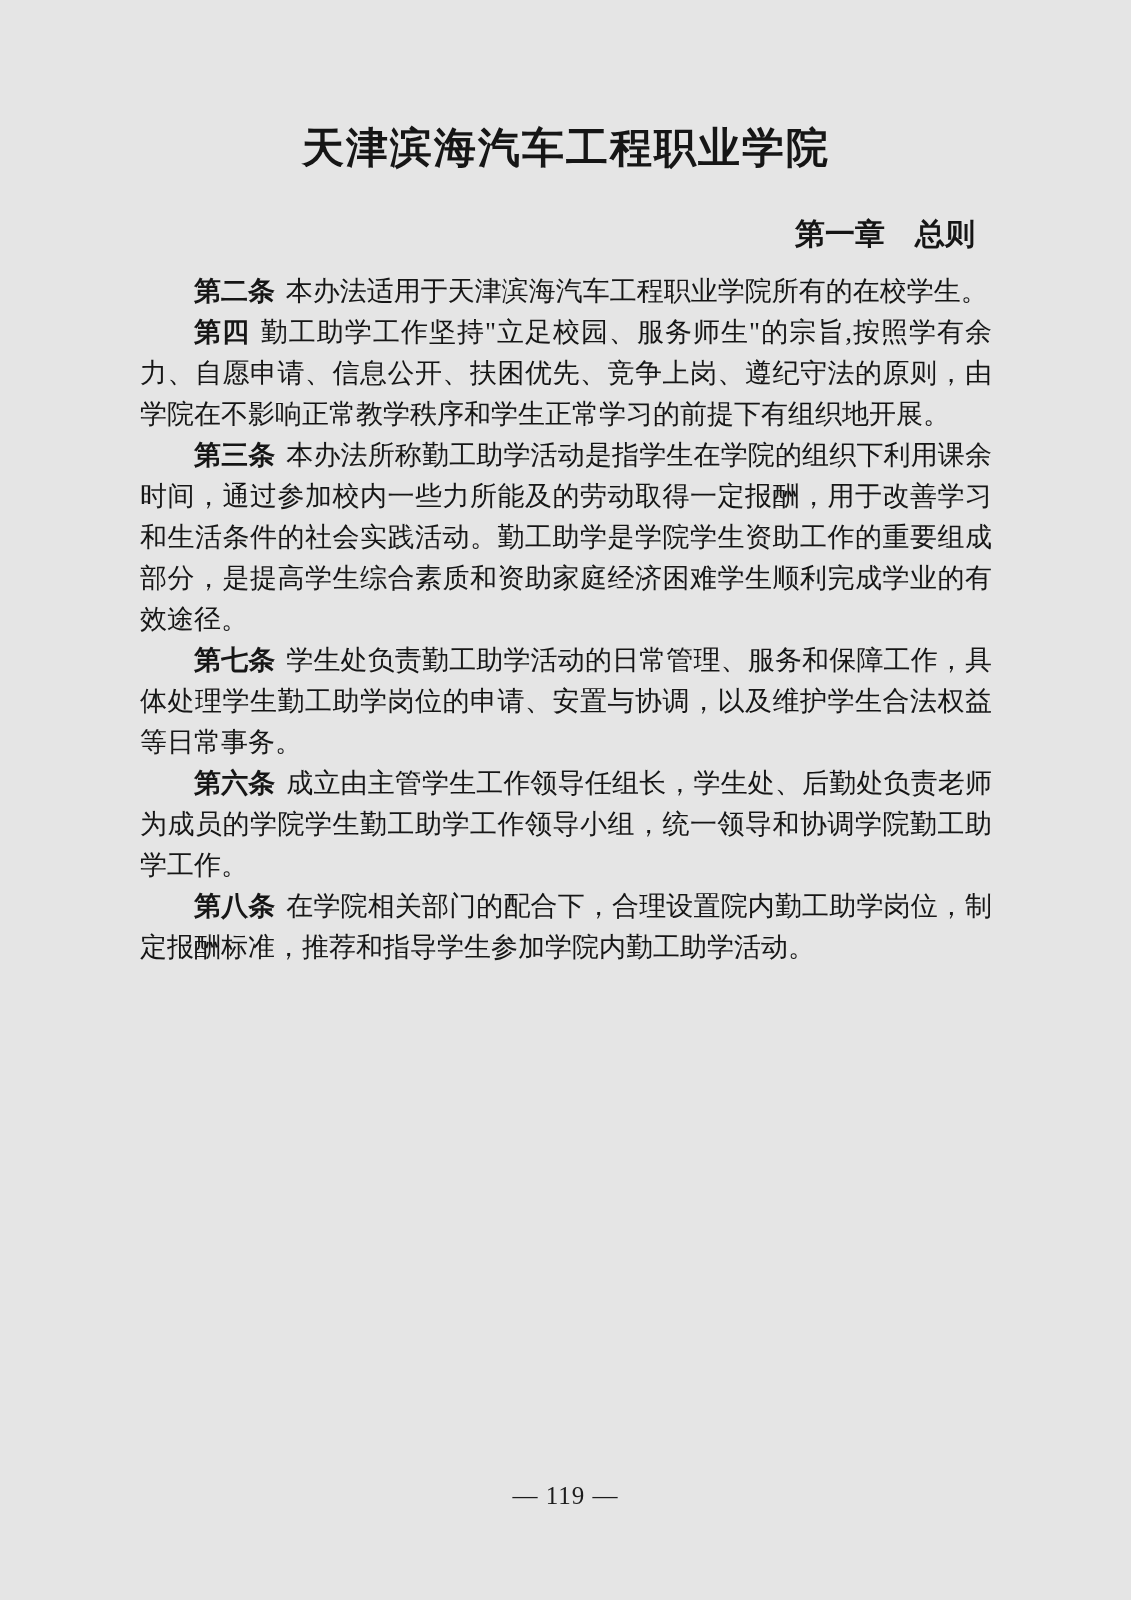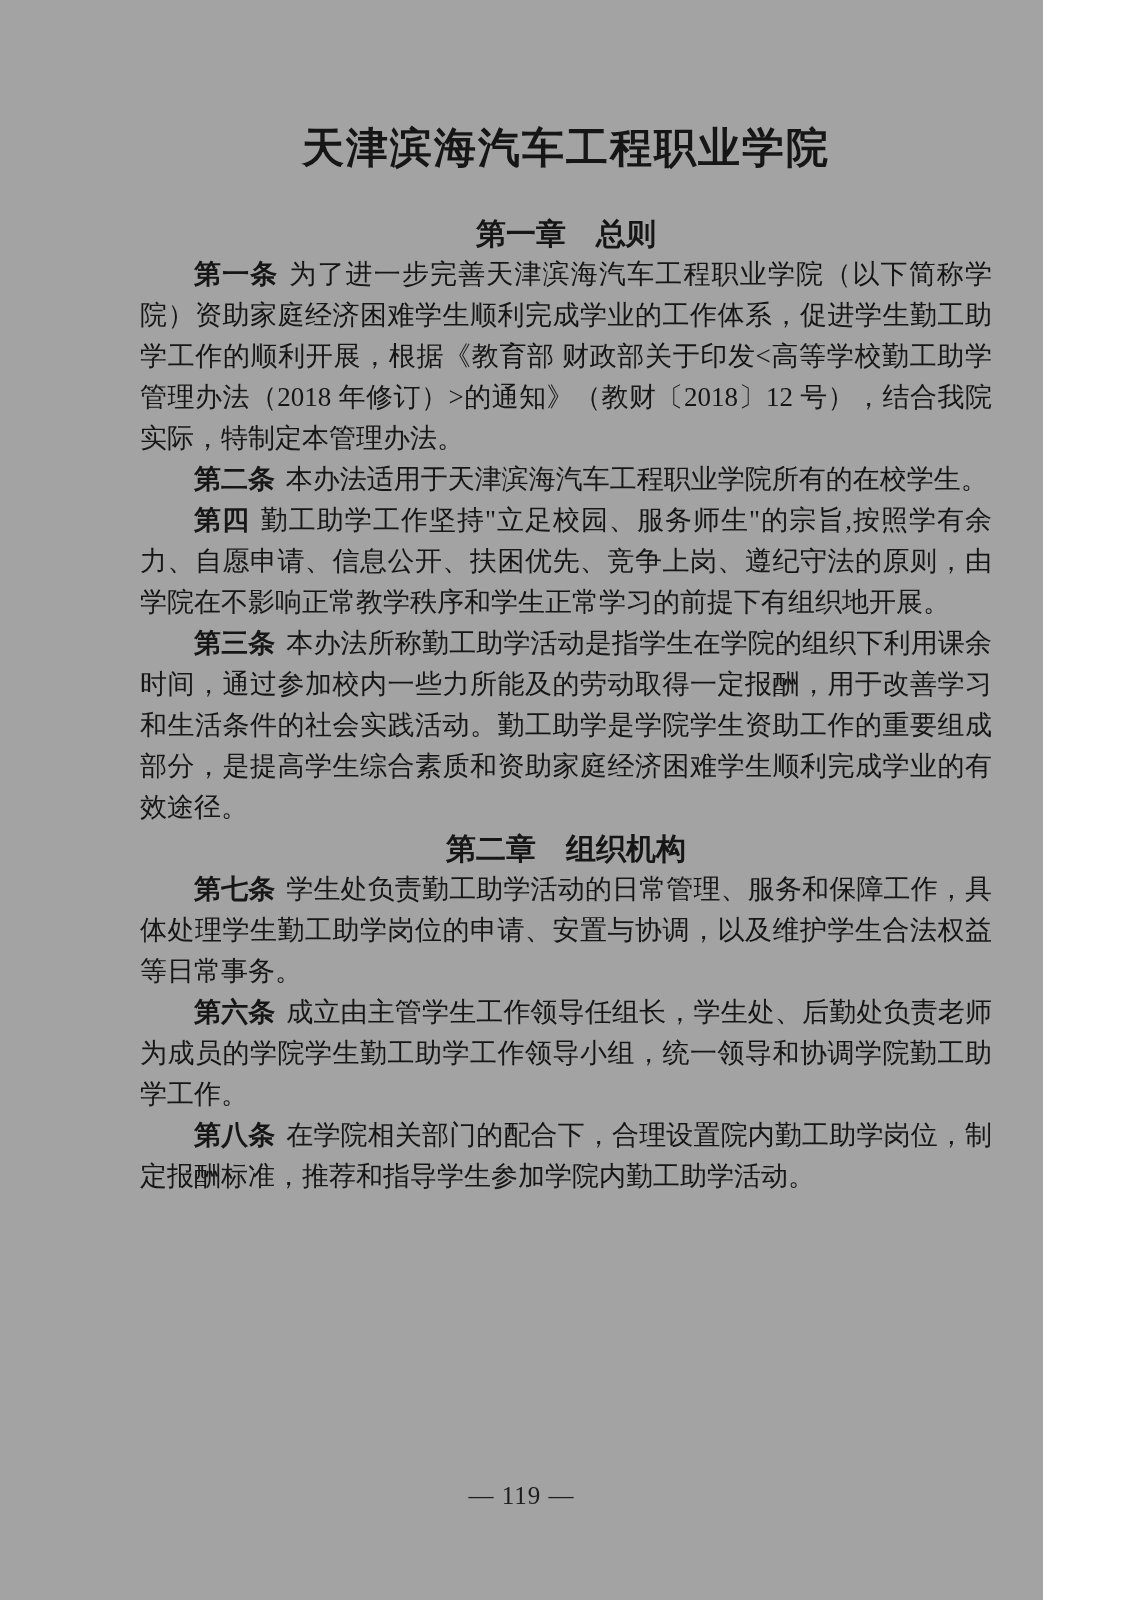--- a/index.html
+++ b/index.html
@@ -2,48 +2,48 @@
 <html><head>
 <meta charset="utf-8">
 <style>
   html, body {
     margin: 0;
     padding: 0;
     background: #ffffff;
   }
   .page {
     position: relative;
-    width: 1043px;
+    width: 1131px;
     height: 1600px;
-    background: #a3a3a3;
+    background: #e5e5e5;
     font-family: "Liberation Serif", serif;
     color: #161616;
     overflow: hidden;
   }
   .content {
     position: absolute;
     left: 140px;
     top: 122px;
     width: 852px;
   }
   .doc-title {
     margin: 0;
     font-size: 42px;
     line-height: 53px;
     font-weight: 700;
     text-align: center;
     letter-spacing: 2px;
     white-space: nowrap;
   }
   .chapter {
-    margin: 0;
+    margin: 17px;
     font-size: 30px;
     line-height: 41px;
     font-weight: 700;
-    text-align: center;
+    text-align: right;
   }
   .chapter.first {
     margin-top: 38px;
   }
   .para {
     margin: 0;
     font-size: 27px;
     line-height: 41px;
     text-align: justify;
     text-indent: 2em;
@@ -67,30 +67,28 @@
 </head>
 <body>
 
 <div class="page">
   <div class="content">
 
     <h1 class="doc-title">天津滨海汽车工程职业学院</h1>
 
     <h2 class="chapter first">第一章　总则</h2>
 
-    <p class="para"><span class="article-label">第一条</span><span>为了进一步完善天津滨海汽车工程职业学院（以下简称学院）资助家庭经济困难学生顺利完成学业的工作体系，促进学生勤工助学工作的顺利开展，根据《教育部 财政部关于印发&lt;高等学校勤工助学管理办法（2018 年修订）&gt;的通知》（教财〔2018〕12 号），结合我院实际，特制定本管理办法。</span></p>
 
     <p class="para"><span class="article-label">第二条</span><span>本办法适用于天津滨海汽车工程职业学院所有的在校学生。</span></p>
 
     <p class="para"><span class="article-label">第四</span><span>勤工助学工作坚持"立足校园、服务师生"的宗旨,按照学有余力、自愿申请、信息公开、扶困优先、竞争上岗、遵纪守法的原则，由学院在不影响正常教学秩序和学生正常学习的前提下有组织地开展。</span></p>
 
     <p class="para"><span class="article-label">第三条</span><span>本办法所称勤工助学活动是指学生在学院的组织下利用课余时间，通过参加校内一些力所能及的劳动取得一定报酬，用于改善学习和生活条件的社会实践活动。勤工助学是学院学生资助工作的重要组成部分，是提高学生综合素质和资助家庭经济困难学生顺利完成学业的有效途径。</span></p>
 
 
-    <h2 class="chapter">第二章　组织机构</h2>
 
     <p class="para"><span class="article-label">第七条</span><span>学生处负责勤工助学活动的日常管理、服务和保障工作，具体处理学生勤工助学岗位的申请、安置与协调，以及维护学生合法权益等日常事务。</span></p>
 
     <p class="para"><span class="article-label">第六条</span><span>成立由主管学生工作领导任组长，学生处、后勤处负责老师为成员的学院学生勤工助学工作领导小组，统一领导和协调学院勤工助学工作。</span></p>
 
 
     <p class="para"><span class="article-label">第八条</span><span>在学院相关部门的配合下，合理设置院内勤工助学岗位，制定报酬标准，推荐和指导学生参加学院内勤工助学活动。</span></p>
 
 
   </div>

